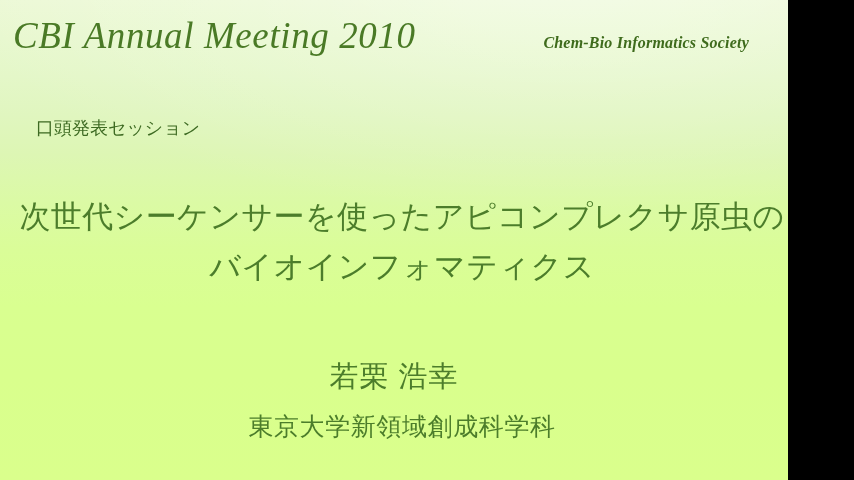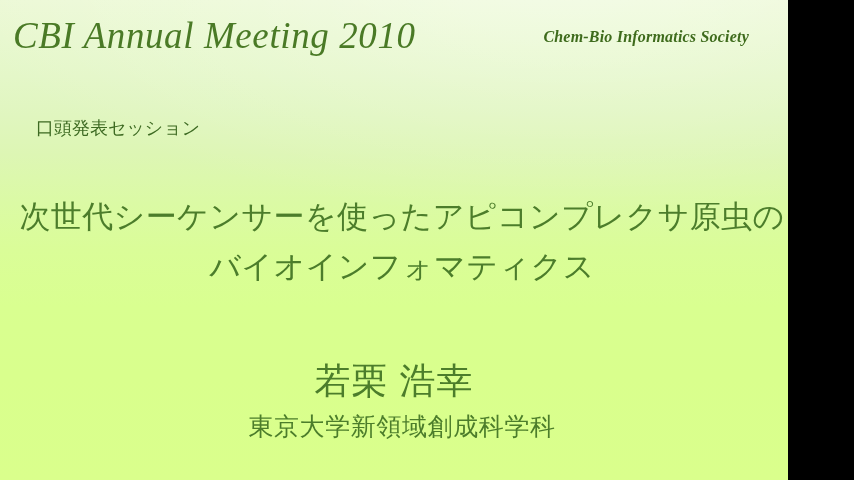--- a/index.html
+++ b/index.html
@@ -54,21 +54,21 @@
     font-style: italic;
     font-size: 37px;
     line-height: 1.05;
     letter-spacing: 0.6px;
     color: #4a7a26;
     white-space: nowrap;
   }
 
   #society-name {
     right: 39px;
-    top: 28px;
+    top: 34px;
     font-family: "Liberation Serif", "DejaVu Serif", serif;
     font-style: italic;
     font-weight: bold;
     font-size: 16px;
     letter-spacing: 0.2px;
     color: #3e6b1c;
     white-space: nowrap;
   }
 
   
@@ -95,21 +95,21 @@
     margin-left: 16px;
   }
   #presentation-title .tline { display: block; }
 
   
   #presenter-name {
     left: 0;
     right: 0;
     top: 357px;
     text-align: center;
-    font-size: 36px;
+    font-size: 29px;
     letter-spacing: 1px;
     color: #4c7d2b;
     white-space: nowrap;
   }
 
   #presenter-affiliation {
     left: 0;
     right: 0;
     top: 410px;
     text-align: center;

